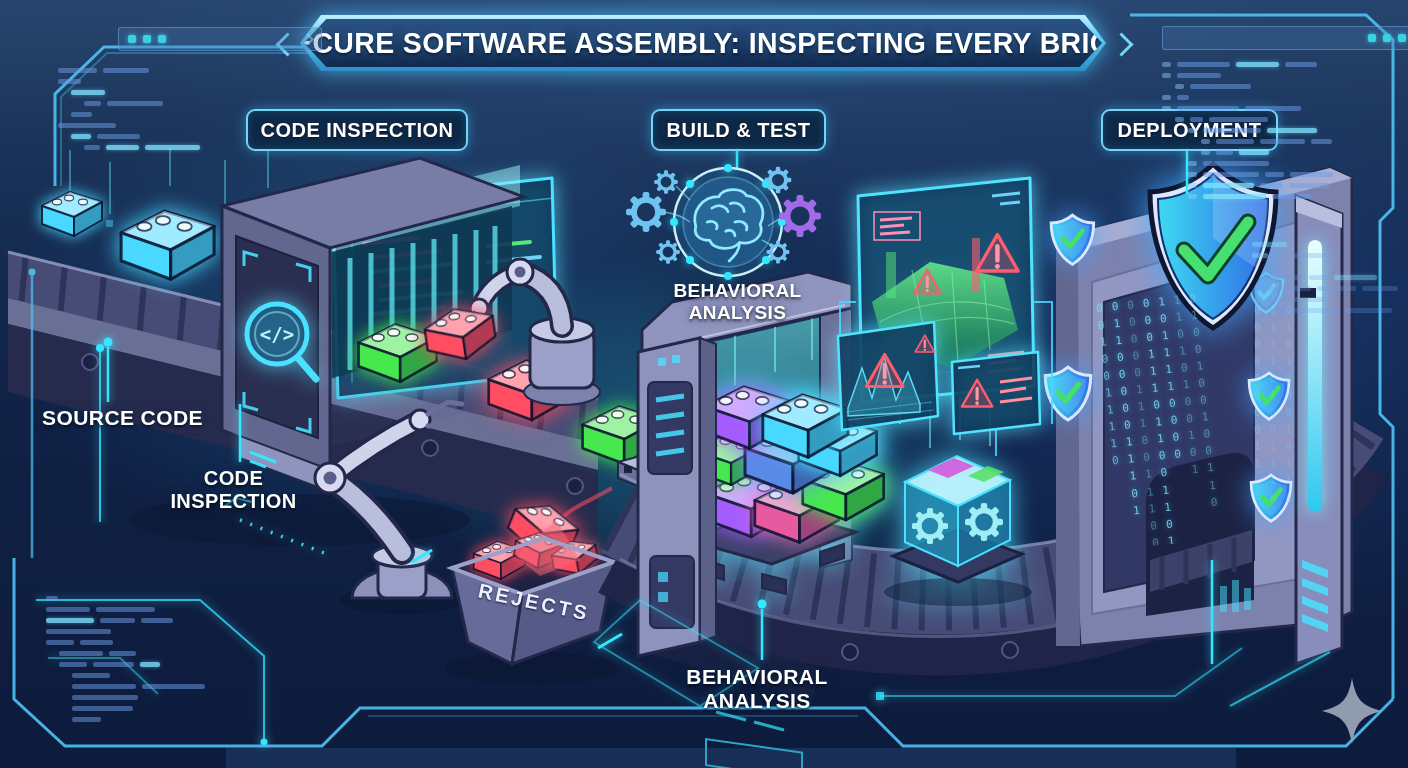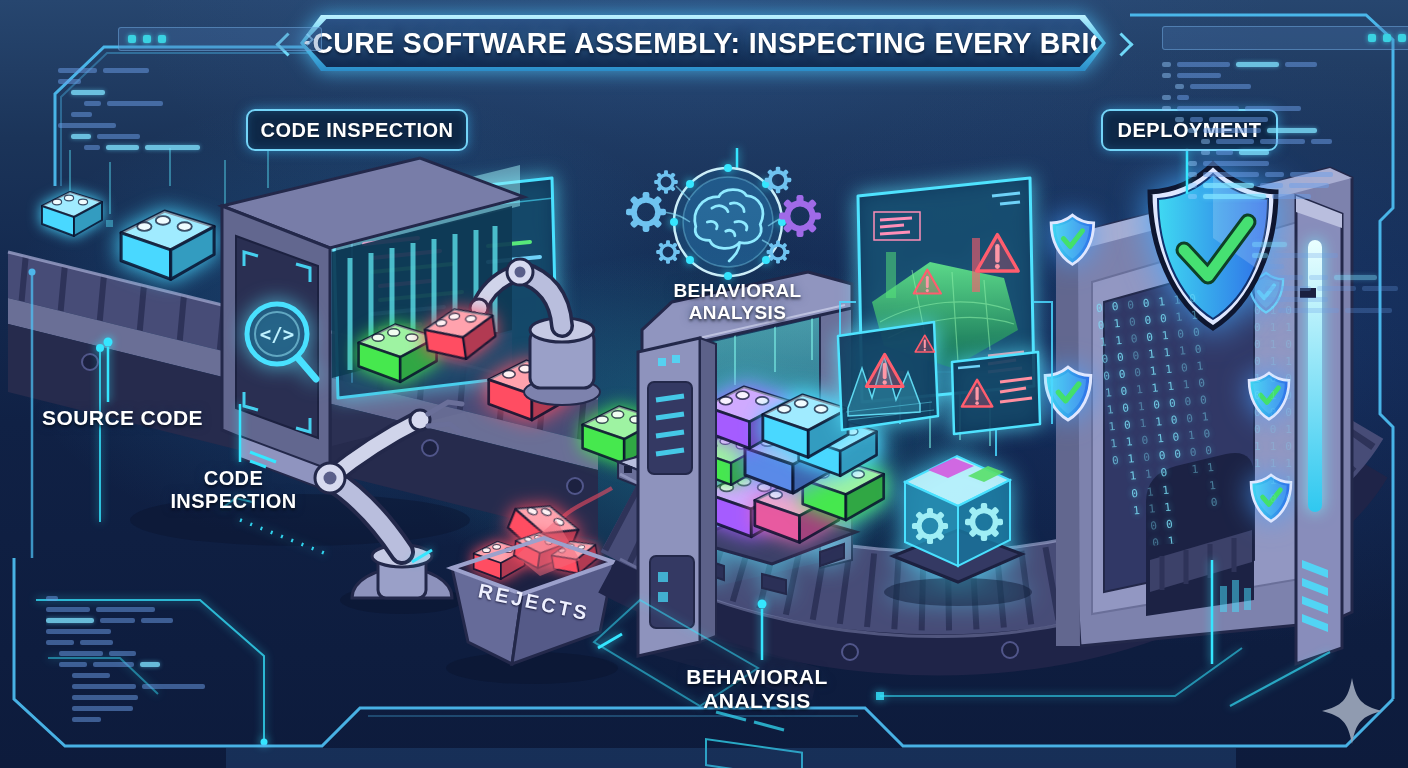--- a/index.html
+++ b/index.html
@@ -623,20 +623,23 @@
     <div class="banner-in">
       <span>SECURE SOFTWARE ASSEMBLY: INSPECTING EVERY BRICK</span>
     </div>
   </div>
   <div class="ov bchev l"></div>
   <div class="ov bchev r"></div>
 
   <div class="ov stage" id="stage-0">
     <span>CODE INSPECTION</span>
   </div>
+  <div class="ov stage" id="stage-1">
+    <span>BUILD &amp; TEST</span>
+  </div>
   <div class="ov stage" id="stage-2">
     <span>DEPLOYMENT</span>
   </div>
 
   <div class="ov callout" id="co-source">SOURCE CODE</div>
   <div class="ov callout" id="co-inspect">CODE INSPECTION</div>
   <div class="ov callout" id="co-beh-top">BEHAVIORAL ANALYSIS</div>
   <div class="ov callout" id="co-beh-bot">BEHAVIORAL ANALYSIS</div>
   <div class="ov" id="rejects-label">REJECTS</div>
 

